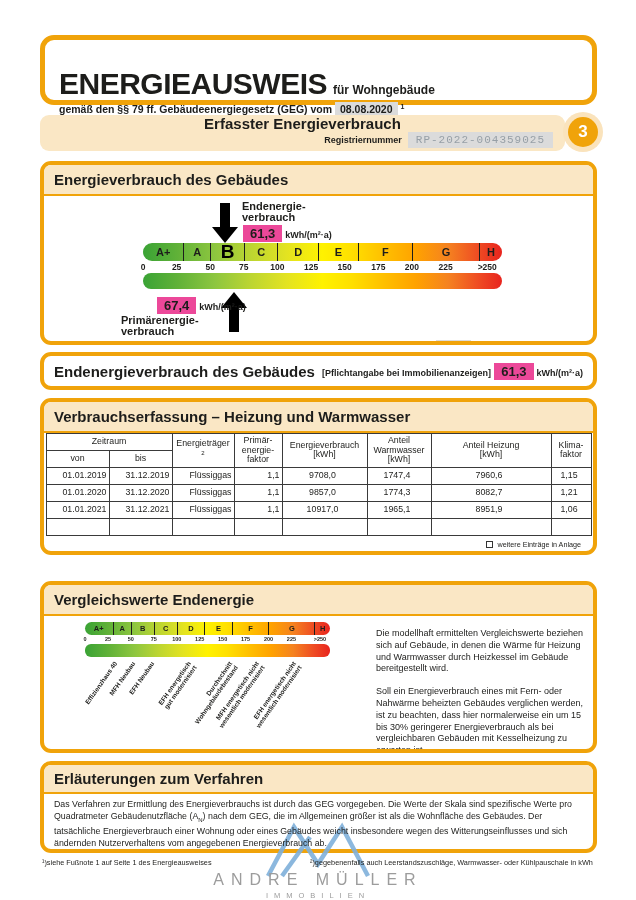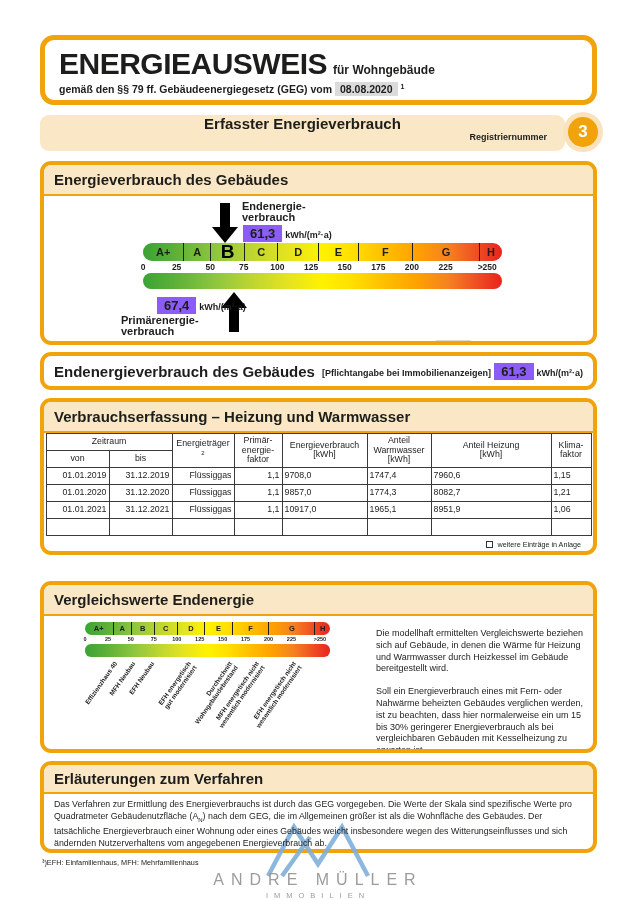--- a/index.html
+++ b/index.html
@@ -6,21 +6,21 @@
   body { background:#fff; }
   .page {
     position:relative; width:636px; height:900px; background:#fff;
     font-family:"Liberation Sans", sans-serif; color:#1d1d1b; overflow:hidden;
   }
   
   .header-box {
     margin:35px 39px 0 40px; height:70px; border:5px solid #F0A30A;
     border-radius:14px; background:#fff; padding:7px 14px 0 14px;
   }
-  .title-row { display:flex; align-items:baseline; }
+  .title-row { display:flex; align-items:baseline;margin-top:20px; }
   .main-title { font-size:30px; font-weight:bold; letter-spacing:-0.5px; }
   .title-suffix { font-size:12px; font-weight:bold; margin-left:6px; }
   .law-line { font-size:10.5px; font-weight:bold; margin-top:1px; }
   .chip { background:#DBDBDB; padding:1px 5px; display:inline-block; }
   .law-line sup { font-size:7px; }
   
   .banner {
     position:relative; margin:10px 0 0 40px; width:525px; height:36px;
     background:#FAE7C5; border-radius:9px; display:flex; align-items:center; padding:0 12px;flex-direction:column;
   }
@@ -69,21 +69,21 @@
   }
   
   .arrow { position:absolute; width:26px; margin-left:-13px; }
   .arrow .shaft { width:10px; height:24px; background:#000; margin:0 auto; }
   .arrow .head-down { width:0; height:0; border-left:13px solid transparent; border-right:13px solid transparent; border-top:16px solid #000; }
   .arrow .head-up { width:0; height:0; border-left:13px solid transparent; border-right:13px solid transparent; border-bottom:16px solid #000; }
   .arrow-down { left:82px; top:-40px; }
   .arrow-up { left:91px; top:49px; }
   .endlabel { position:absolute; left:99px; top:-42px; font-size:11px; font-weight:bold; line-height:11px; }
   .endvalue { position:absolute; left:100px; top:-19px; white-space:nowrap; }
-  .val-chip { background:#8b5cf6; font-size:13px; font-weight:bold; padding:1px 7px; }
+  .val-chip { background:#ec4899; font-size:13px; font-weight:bold; padding:1px 7px; }
   .unit { font-size:9px; font-weight:bold; margin-left:3px; }
   .primvalue { position:absolute; left:-6px; top:53px; white-space:nowrap;margin-left:20px; }
   .primlabel { position:absolute; left:-22px; top:72px; width:112px; text-align:left; font-size:11px; font-weight:bold; line-height:11px; }
   .ghg-line { position:absolute; right:10px; top:142px; white-space:nowrap; }
   .ghg-label { font-size:11px; font-weight:bold; margin-right:6px; }
   .ghg-chip { background:#DBDBDB; font-size:12px; font-weight:bold; padding:1px 6px; }
   .ghg-unit { font-size:9px; margin-left:4px; }
   .ghg-unit sub { font-size:6px; }
   
   .mandatory {
@@ -93,21 +93,21 @@
   .mandatory-title { font-size:15px; font-weight:bold; }
   .mandatory-bracket { font-size:9px; font-weight:bold; margin-left:7px; margin-top:3px; }
   .mandatory-right { margin-left:auto; white-space:nowrap; }
   
   .consumption { width:545px; margin:0 auto; border-collapse:collapse; table-layout:fixed; }
   .consumption th, .consumption td { border:1px solid #3a3a3a; font-size:8.8px; line-height:9.6px; vertical-align:middle; }
   .consumption th { font-weight:normal; text-align:center; padding:2px 1px; }
   .consumption th.pre { white-space:pre-line; }
   .consumption td { height:17px; padding:1px 2px; }
   td.al-c { text-align:right; }
-  td.al-r { text-align:left; padding-right:6px;margin-top:16px; }
+  td.al-r { text-align:center; padding-right:6px;margin-top:16px; }
   .table-note { text-align:right; font-size:7.2px; padding:4px 12px 0 0; }
   .cbx { display:inline-block; width:7px; height:7px; border:1px solid #333; margin-right:4px; vertical-align:-1px; background:#fff; }
   
   .sec-compare .section-body { height:132px; }
   .mini-scale { position:absolute; left:41px; top:6px; width:245px; }
   .mini-scale .letter-bar { height:13px; border-radius:7px; }
   .mini-scale .band { font-size:7.5px; line-height:13px; }
   .mini-scale .band + .band { border-left:1px solid #1d1d1b; }
   .mini-scale .tick-row { height:9px; }
   .mini-scale .tick { font-size:5.5px; top:1px; }
@@ -146,20 +146,21 @@
       <span>gemäß den §§ 79 ff. Gebäudeenergiegesetz (GEG) vom</span>
       <span class="chip">08.08.2020</span>
       <sup>1</sup>
     </div>
   </div>
 
   <div class="banner">
     <span class="banner-title">Erfasster Energieverbrauch</span>
     <span class="reg-wrap">
       <span class="reg-label">Registriernummer</span>
+      <span class="reg-value">RP-2022-004359025</span>
     </span>
   </div>
   <div class="page-badge">
     <span>3</span>
   </div>
 
   <div class="section sec-scale">
     <div class="section-header">Energieverbrauch des Gebäudes</div>
     <div class="section-body">
       <div class="main-scale" id="main-scale">
@@ -396,21 +397,22 @@
       <span>Das Verfahren zur Ermittlung des Energieverbrauchs ist durch das GEG vorgegeben. Die Werte der Skala sind spezifische Werte pro Quadratmeter Gebäudenutzfläche (A</span><sub>N</sub><span>) nach dem GEG, die im Allgemeinen größer ist als die Wohnfläche des Gebäudes. Der tatsächliche Energieverbrauch einer Wohnung oder eines Gebäudes weicht insbesondere wegen des Witterungseinflusses und sich ändernden Nutzerverhaltens vom angegebenen Energieverbrauch ab.</span>
     </div>
   </div>
 
   <svg class="monogram" width="112" height="56" viewBox="0 0 112 56">
     <polyline points="4,54 30,5 54,42 78,5 104,54" fill="none" stroke="#7FB0DA" stroke-width="4.5" opacity="0.9"></polyline>
     <line x1="18" y1="54" x2="46" y2="15" stroke="#7FB0DA" stroke-width="4.5" opacity="0.9"></line>
   </svg>
 
   <div class="footnotes">
-    <div>³)EFH: Einfamilienhaus, MFH: Mehrfamilienhaus</div>
+    <div>¹)siehe Fußnote 1 auf Seite 1 des Energieausweises</div>
+    <div class="fn-right">²)gegebenenfalls auch Leerstandszuschläge, Warmwasser- oder Kühlpauschale in kWh</div>
   </div>
 
   <div class="logo-text">
     <div class="logo-name">ANDRE MÜLLER</div>
     <div class="logo-sub">IMMOBILIEN</div>
   </div>
 
 </div>
 
 </body></html>

